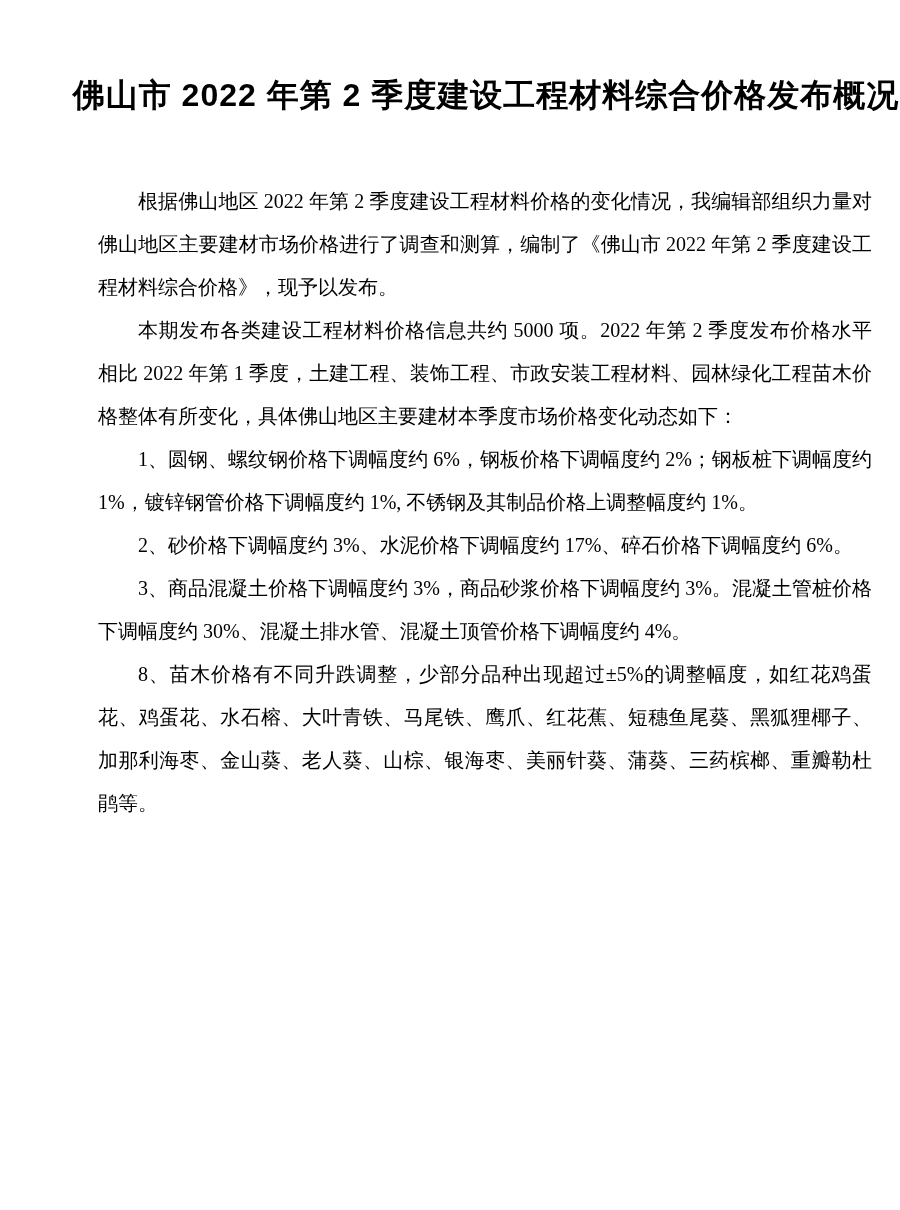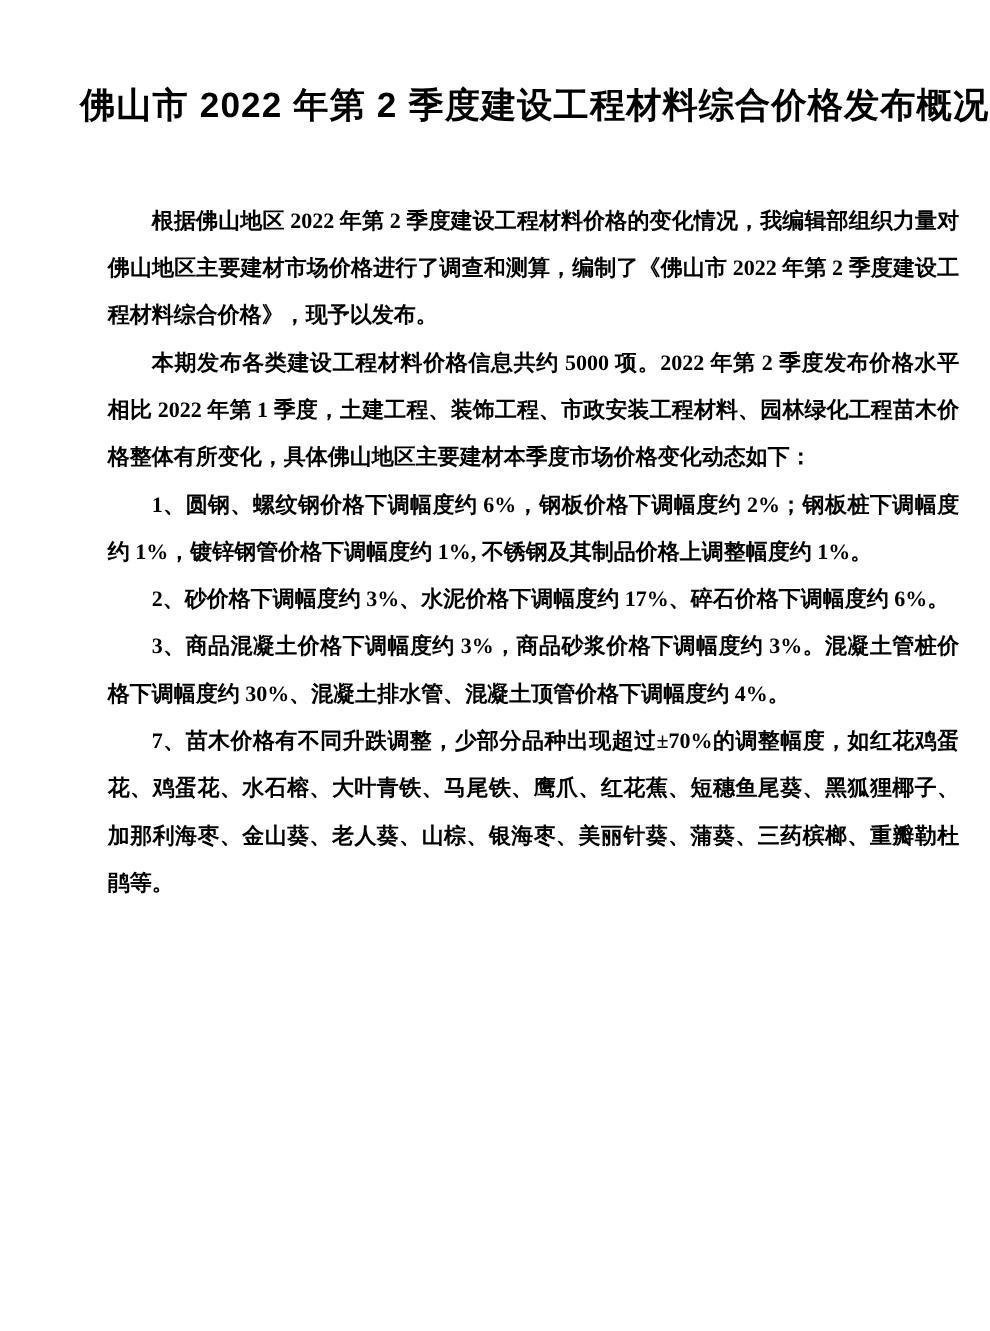--- a/index.html
+++ b/index.html
@@ -38,21 +38,20 @@
     padding: 0 64px 0 62px;
     font-size: 20px;
     line-height: 43px;
     text-align: justify;
     text-justify: inter-ideograph;
     color: #000000;
   }
   .content p {
     margin: 0;
     text-indent: 2em;
-    font-weight: bold;
   }
   .content p.sig {
     text-indent: 0;
   }
   .content p.sig-org {
     margin-top: 86px;
   }
 </style>
 </head>
 <body>
@@ -69,20 +68,20 @@
 
     <p>1、圆钢、螺纹钢价格下调幅度约 6%，钢板价格下调幅度约 2%；钢板桩下调幅度约 1%，镀锌钢管价格下调幅度约 1%, 不锈钢及其制品价格上调整幅度约 1%。</p>
 
     <p>2、砂价格下调幅度约 3%、水泥价格下调幅度约 17%、碎石价格下调幅度约 6%。</p>
 
     <p>3、商品混凝土价格下调幅度约 3%，商品砂浆价格下调幅度约 3%。混凝土管桩价格下调幅度约 30%、混凝土排水管、混凝土顶管价格下调幅度约 4%。</p>
 
 
 
 
-    <p>7、苗木价格有不同升跌调整，少部分品种出现超过±70%的调整幅度，如红花鸡蛋花、鸡蛋花、水石榕、大叶青铁、马尾铁、鹰爪、红花蕉、短穗鱼尾葵、黑狐狸椰子、加那利海枣、金山葵、老人葵、山棕、银海枣、美丽针葵、蒲葵、三药槟榔、重瓣勒杜鹃等。</p>
+    <p>8、苗木价格有不同升跌调整，少部分品种出现超过±5%的调整幅度，如红花鸡蛋花、鸡蛋花、水石榕、大叶青铁、马尾铁、鹰爪、红花蕉、短穗鱼尾葵、黑狐狸椰子、加那利海枣、金山葵、老人葵、山棕、银海枣、美丽针葵、蒲葵、三药槟榔、重瓣勒杜鹃等。</p>
 
     <p class="sig sig-org">《佛山工程造价信息》编辑部</p>
 
     <p class="sig">2022 年 6 月 25 日</p>
 
   </div>
 </div>
 
 </body></html>

